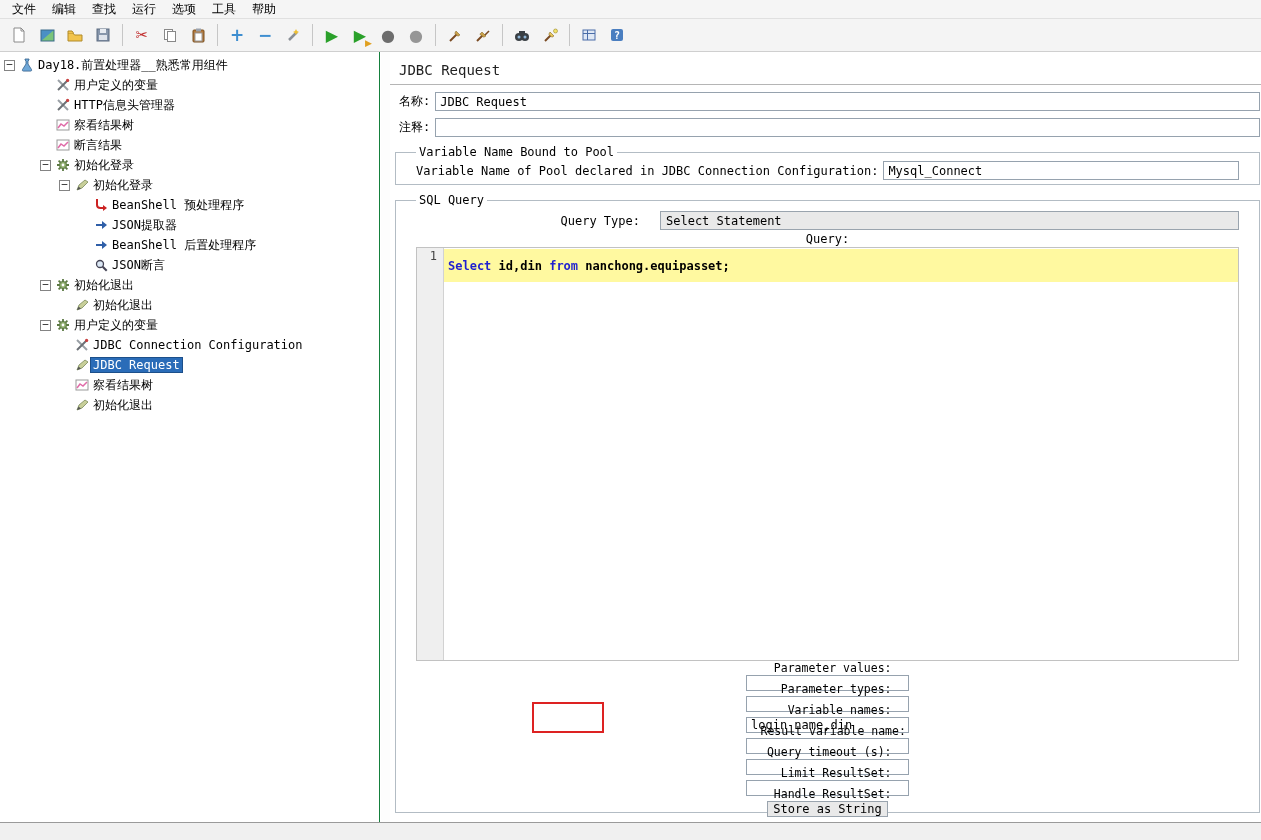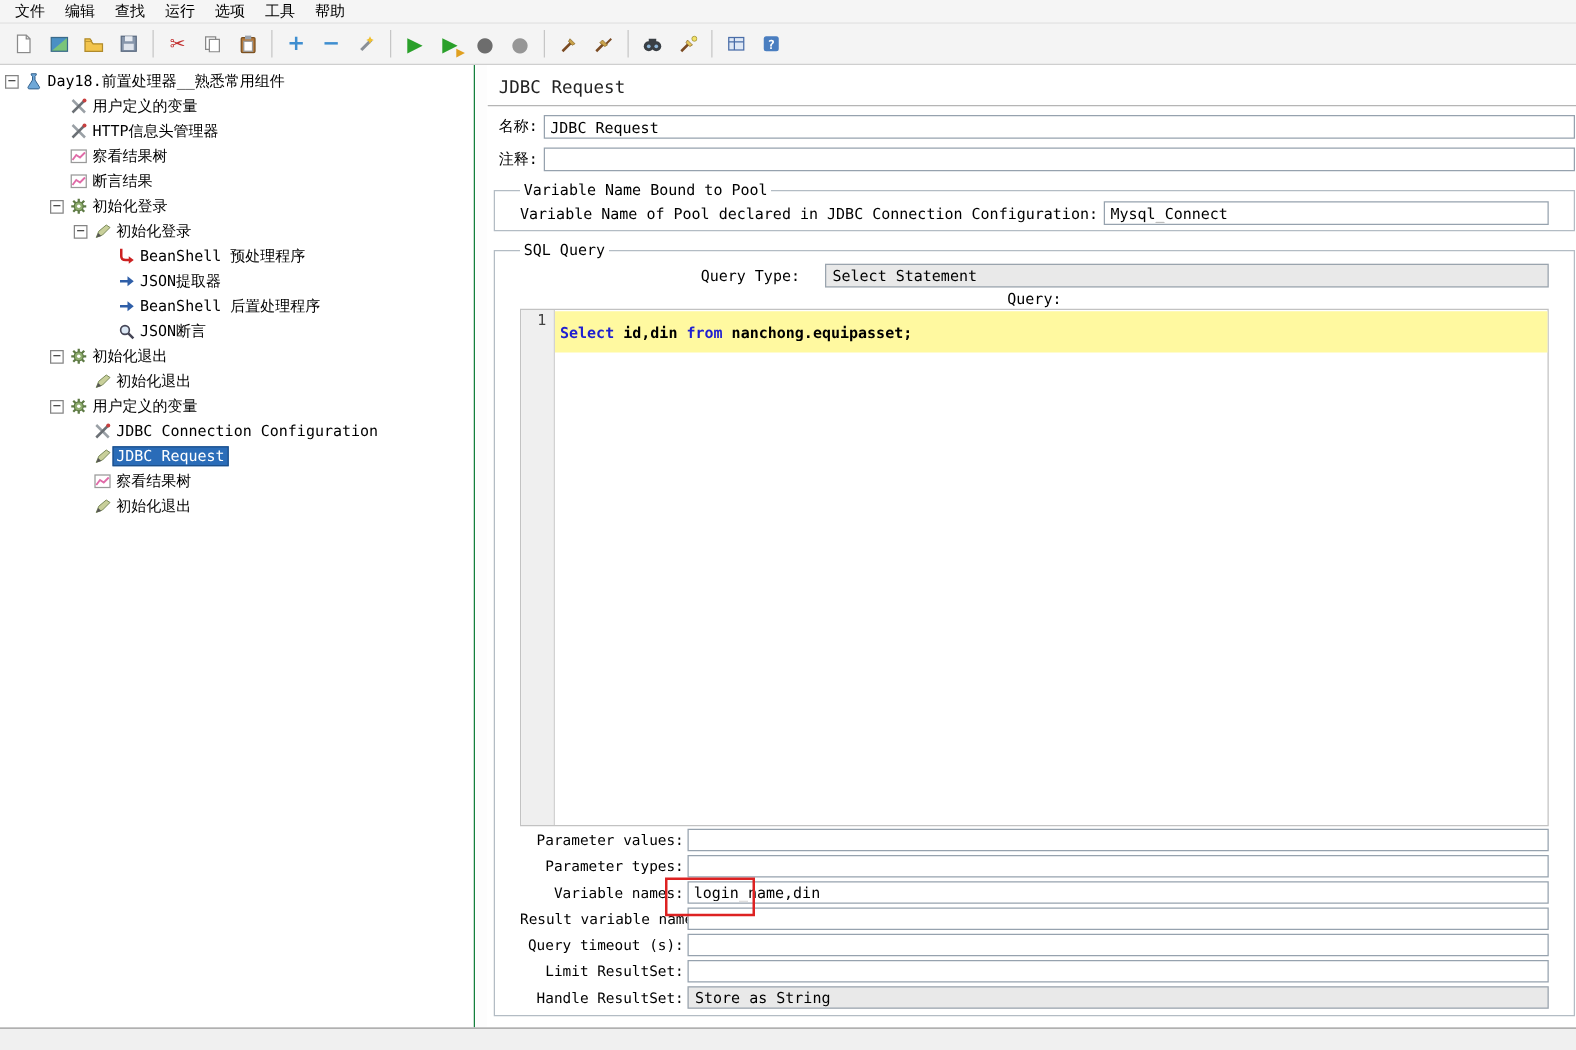--- a/index.html
+++ b/index.html
@@ -53,21 +53,21 @@
   .qcenter { text-align:center; margin:2px 0 1px; line-height:14px; }
 
   .editor { display:flex; height:414px; border:1px solid #c2c2c2; background:#fff; }
   .gutter { width:27px; flex:none; background:#efefef; border-right:1px solid #d2d2d2;
     text-align:right; padding:1px 6px 0 0; color:#444; }
   .codearea { flex:1; padding-top:1px; cursor:text; }
   .codeline { height:33px; background:#fff9a0; display:flex; align-items:center;
     padding-left:4px; font-weight:bold; white-space:pre; }
   .kw { color:#1f1fd0; }
 
-  .brow { display:flex; align-items:center; height:21px; }
+  .brow { display:flex; align-items:center; height:21px;flex-direction:column; }
   .blabel { width:131px; text-align:right; margin-right:3px; flex:none; font-size:11.5px; white-space:nowrap; }
   .bfield { flex:1; height:18px; border:1px solid #96a2ae; background:#fff; font:inherit; padding:0 4px; outline:none; }
   .bcombo { flex:1; height:18px; background:#e9e9e9; border:1px solid #9aa4ae;
     display:flex; align-items:center; padding:0 5px; cursor:default; }
 
   .anno { position:absolute; left:532px; top:702px; width:72px; height:31px;
     border:2px solid #dd2222; z-index:9; pointer-events:none; }
 
   .statusbar { position:absolute; left:0; right:0; bottom:0; height:18px;
     background:#f0f0f0; border-top:1px solid #9a9a9a; }

